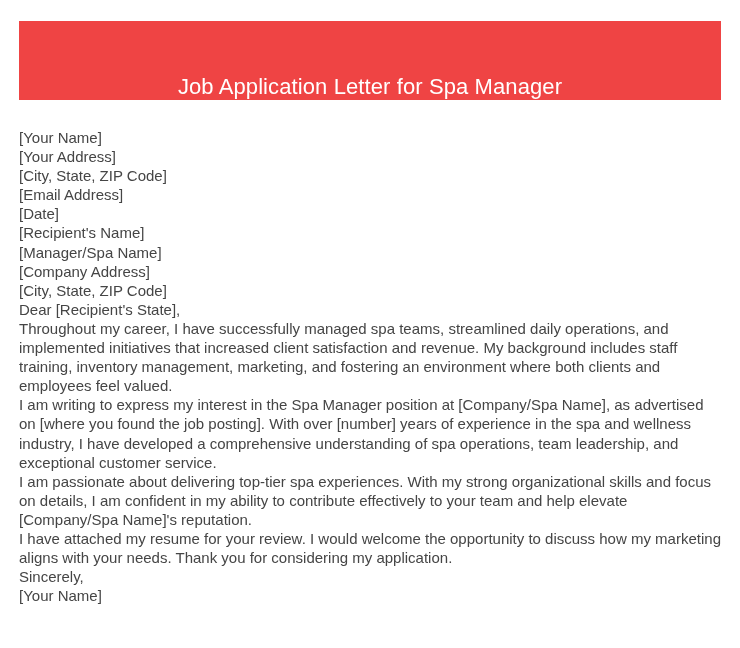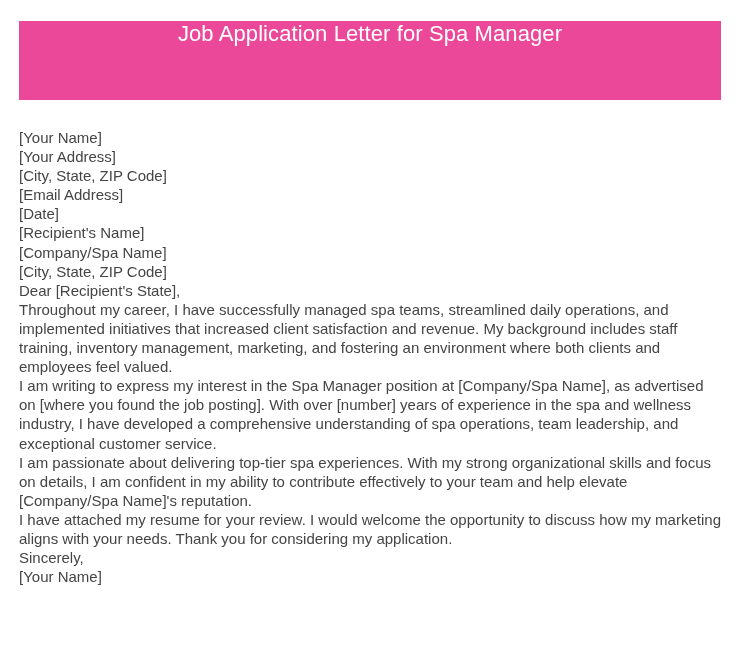--- a/index.html
+++ b/index.html
@@ -18,23 +18,23 @@
     width: 740px;
     height: 648px;
     box-sizing: border-box;
   }
   .doc-header {
     position: absolute;
     left: 19px;
     top: 21px;
     width: 702px;
     height: 79px;
-    background: #ec4899;
+    background: #ef4444;
     display: flex;
-    align-items: flex-start;
+    align-items: flex-end;
     justify-content: center;
   }
   .doc-title {
     color: #ffffff;
     font-size: 22px;
     font-weight: 400;
     line-height: 1.2;
     text-align: center;
     letter-spacing: 0.1px;
     font-family: "Liberation Sans", sans-serif;
@@ -65,21 +65,22 @@
     <div class="doc-title">Job Application Letter for Spa Manager</div>
   </div>
 
   <div class="doc-body">
       <p class="letter-line">[Your Name]</p>
       <p class="letter-line">[Your Address]</p>
       <p class="letter-line">[City, State, ZIP Code]</p>
       <p class="letter-line">[Email Address]</p>
       <p class="letter-line">[Date]</p>
       <p class="letter-line">[Recipient's Name]</p>
-      <p class="letter-line">[Company/Spa Name]</p>
+      <p class="letter-line">[Manager/Spa Name]</p>
+      <p class="letter-line">[Company Address]</p>
       <p class="letter-line">[City, State, ZIP Code]</p>
       <p class="letter-line">Dear [Recipient's State],</p>
       <p class="letter-line">Throughout my career, I have successfully managed spa teams, streamlined daily operations, and implemented initiatives that increased client satisfaction and revenue. My background includes staff training, inventory management, marketing, and fostering an environment where both clients and employees feel valued.</p>
       <p class="letter-line">I am writing to express my interest in the Spa Manager position at [Company/Spa Name], as advertised on [where you found the job posting]. With over [number] years of experience in the spa and wellness industry, I have developed a comprehensive understanding of spa operations, team leadership, and exceptional customer service.</p>
       <p class="letter-line">I am passionate about delivering top-tier spa experiences. With my strong organizational skills and focus on details, I am confident in my ability to contribute effectively to your team and help elevate [Company/Spa Name]'s reputation.</p>
       <p class="letter-line">I have attached my resume for your review. I would welcome the opportunity to discuss how my marketing aligns with your needs. Thank you for considering my application.</p>
       <p class="letter-line">Sincerely,</p>
       <p class="letter-line">[Your Name]</p>
     </div>
 

